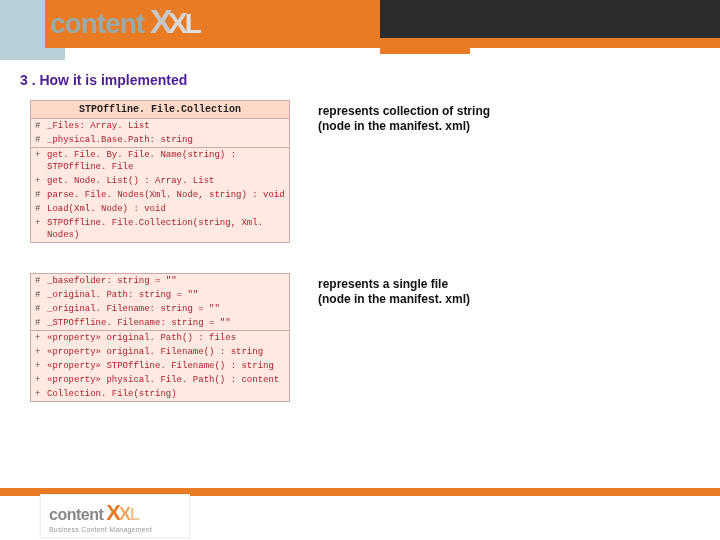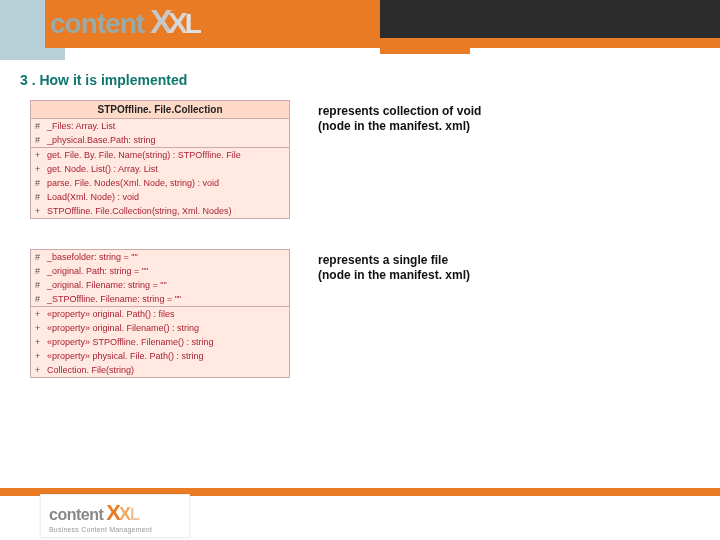--- a/index.html
+++ b/index.html
@@ -12,27 +12,27 @@
   .header-orange-tab { position: absolute; left: 380px; top: 38px; width: 90px; height: 16px; background: #e87b24; }
   .header-light { position: absolute; left: 0; top: 0; width: 45px; height: 60px; background: #b7cfd6; }
   .header-light2 { position: absolute; left: 45px; top: 48px; width: 20px; height: 12px; background: #b7cfd6; }
 
   .logo-top { position: absolute; left: 50px; top: 2px; font-family: "Trebuchet MS", Arial, sans-serif; font-size: 28px; font-weight: bold; letter-spacing: -1px; display: flex; align-items: baseline; }
   .logo-top .grey { color: #9aa; }
   .logo-top .x { color: #c7c7c7; font-size: 34px; margin: 0 -2px 0 6px; font-weight: 900; }
   .logo-top .x2 { color: #d7d7d7; font-size: 30px; margin: 0 -2px; font-weight: 900; }
   .logo-top .l { color: #e0e0e0; font-size: 28px; font-weight: 900; }
 
-  .slide-title { position: absolute; left: 20px; top: 72px; font-size: 14px; font-weight: bold; color: #0f766e; }
+  .slide-title { position: absolute; left: 20px; top: 72px; font-size: 14px; font-weight: bold; color: #4c1d95; }
 
   .content { position: absolute; left: 30px; top: 100px; width: 660px; }
 
   .uml-row { display: flex; align-items: flex-start; margin-bottom: 30px; }
 
-  .uml-box { width: 260px; border: 1px solid #caa; background: #ffe9e0; font-size: 9px; color: #333; }
+  .uml-box { width: 260px; border: 1px solid #caa; background: #ffe9e0; font-size: 9px; color: #333; font-family: Liberation Mono, monospace; }
   .uml-title { background: #ffd9c8; border-bottom: 1px solid #caa; text-align: center; font-weight: bold; padding: 3px 4px; font-size: 10px; color: #222; }
   .uml-section { border-bottom: 1px solid #caa; }
   .uml-section:last-child { border-bottom: none; }
   .uml-line { display: flex; padding: 1px 4px; line-height: 12px; }
   .vis { width: 12px; color: #555; flex: 0 0 12px; }
   .sig { color: #a23; flex: 1; }
 
   .descr { margin-left: 28px; font-size: 12px; font-weight: bold; color: #111; line-height: 15px; padding-top: 4px; width: 280px; }
 
   .footer { position: absolute; left: 0; bottom: 0; width: 720px; height: 52px; }
@@ -97,21 +97,21 @@
             <span class="vis">#</span>
             <span class="sig">Load(Xml. Node) : void</span>
           </div>
         <div class="uml-line">
             <span class="vis">+</span>
             <span class="sig">STPOffline. File.Collection(string, Xml. Nodes)</span>
           </div>
       </div>
     </div>
     <div class="descr">
-      <div>represents collection of void</div>
+      <div>represents collection of string</div>
       <div>(node in the manifest. xml)</div>
     </div>
   </div>
 
   <div class="uml-row">
     <div class="uml-box">
       <div class="uml-section">
         <div class="uml-line">
             <span class="vis">#</span>
             <span class="sig">_basefolder:  string = ""</span>
@@ -137,21 +137,21 @@
         <div class="uml-line">
             <span class="vis">+</span>
             <span class="sig">«property» original. Filename() : string</span>
           </div>
         <div class="uml-line">
             <span class="vis">+</span>
             <span class="sig">«property» STPOffline. Filename() : string</span>
           </div>
         <div class="uml-line">
             <span class="vis">+</span>
-            <span class="sig">«property» physical. File. Path() : string</span>
+            <span class="sig">«property» physical. File. Path() : content</span>
           </div>
         <div class="uml-line">
             <span class="vis">+</span>
             <span class="sig">Collection. File(string)</span>
           </div>
       </div>
     </div>
     <div class="descr">
       <div>represents a single file</div>
       <div>(node in the manifest. xml)</div>

